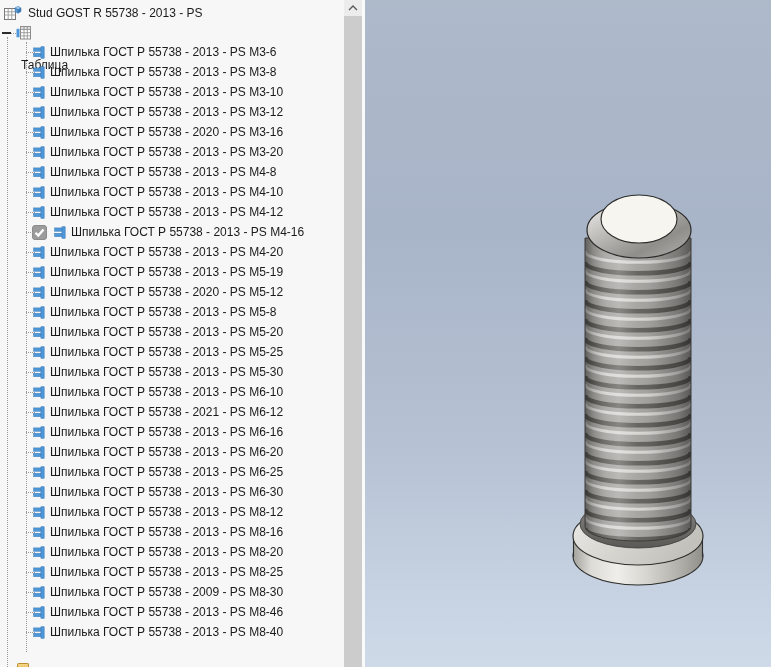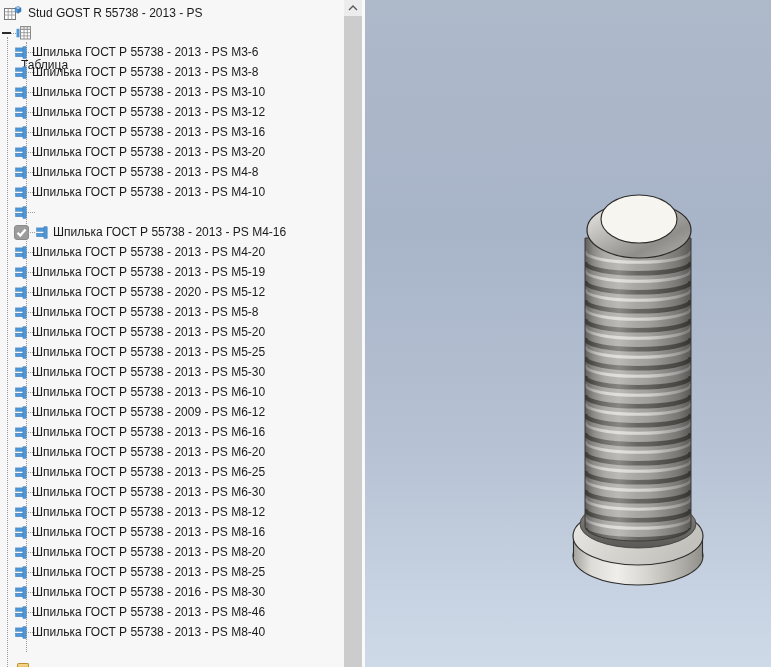--- a/index.html
+++ b/index.html
@@ -19,21 +19,21 @@
   }
   .root-row{position:absolute;left:0;top:3px;width:100%;padding-left:4px;box-sizing:border-box;}
   .root-row .lbl{margin-left:6px;}
   .table-row{position:absolute;left:0;top:23px;width:100%;}
   .table-row .toggle{
     position:absolute;left:2px;top:9px;width:9px;height:2px;background:#2b2b2b;
   }
   .table-row .icon{position:absolute;left:16px;top:3px;}
   .table-row .lbl{position:absolute;left:21px;top:3px;margin-top:32px;}
   .members{position:absolute;left:0;top:42px;width:100%;}
-  .member-row{padding-left:14px;box-sizing:border-box;}
+  .member-row{padding-left:32px;box-sizing:border-box;}
   .member-row .stub{
     position:absolute;left:26px;top:10px;width:9px;border-top:1px dotted #9a9a9a;
   }
   .member-row .checkbox{
     width:15px;height:15px;border-radius:3px;background:#9c9c9c;
     border:1px solid #8b8b8b;box-sizing:border-box;margin-right:6px;flex:0 0 auto;
     display:flex;align-items:center;justify-content:center;
   }
   .member-row .m-icon{flex:0 0 auto;margin-right:5px;display:block;}
   .vline-a{position:absolute;left:7px;top:37px;bottom:0;border-left:1px dotted #9a9a9a;}
@@ -146,21 +146,21 @@
   <div class="tree-row member-row">
     <span class="stub"></span>
 
     <svg class="m-icon" width="13" height="13" viewBox="0 0 13 13">
       <g fill="#4e97d8" stroke="#2f6fae" stroke-width="0.4">
         <rect x="8.8" y="0.6" width="3.5" height="11.8" rx="0.5"></rect>
         <rect x="1.5" y="1.9" width="7.3" height="3.4"></rect>
         <rect x="1.5" y="7.3" width="7.3" height="3.4"></rect>
       </g>
     </svg>
-    <span class="label">Шпилька ГОСТ Р 55738 - 2013 - PS M3-16</span>
+    <span class="label">Шпилька ГОСТ Р 55738 - 2020 - PS M3-16</span>
   </div>
 
   <div class="tree-row member-row">
     <span class="stub"></span>
 
     <svg class="m-icon" width="13" height="13" viewBox="0 0 13 13">
       <g fill="#4e97d8" stroke="#2f6fae" stroke-width="0.4">
         <rect x="8.8" y="0.6" width="3.5" height="11.8" rx="0.5"></rect>
         <rect x="1.5" y="1.9" width="7.3" height="3.4"></rect>
         <rect x="1.5" y="7.3" width="7.3" height="3.4"></rect>
@@ -198,20 +198,21 @@
   <div class="tree-row member-row">
     <span class="stub"></span>
 
     <svg class="m-icon" width="13" height="13" viewBox="0 0 13 13">
       <g fill="#4e97d8" stroke="#2f6fae" stroke-width="0.4">
         <rect x="8.8" y="0.6" width="3.5" height="11.8" rx="0.5"></rect>
         <rect x="1.5" y="1.9" width="7.3" height="3.4"></rect>
         <rect x="1.5" y="7.3" width="7.3" height="3.4"></rect>
       </g>
     </svg>
+    <span class="label">Шпилька ГОСТ Р 55738 - 2013 - PS M4-12</span>
   </div>
 
   <div class="tree-row member-row">
     <span class="stub"></span>
     <span class="checkbox">
       <svg width="13" height="13" viewBox="0 0 13 13">
         <polyline points="2.5,6.8 5.3,9.6 10.5,3.4" fill="none" stroke="#ffffff" stroke-width="2.3"></polyline>
       </svg>
     </span>
     <svg class="m-icon" width="13" height="13" viewBox="0 0 13 13">
@@ -332,21 +333,21 @@
   <div class="tree-row member-row">
     <span class="stub"></span>
 
     <svg class="m-icon" width="13" height="13" viewBox="0 0 13 13">
       <g fill="#4e97d8" stroke="#2f6fae" stroke-width="0.4">
         <rect x="8.8" y="0.6" width="3.5" height="11.8" rx="0.5"></rect>
         <rect x="1.5" y="1.9" width="7.3" height="3.4"></rect>
         <rect x="1.5" y="7.3" width="7.3" height="3.4"></rect>
       </g>
     </svg>
-    <span class="label">Шпилька ГОСТ Р 55738 - 2009 - PS M6-12</span>
+    <span class="label">Шпилька ГОСТ Р 55738 - 2021 - PS M6-12</span>
   </div>
 
   <div class="tree-row member-row">
     <span class="stub"></span>
 
     <svg class="m-icon" width="13" height="13" viewBox="0 0 13 13">
       <g fill="#4e97d8" stroke="#2f6fae" stroke-width="0.4">
         <rect x="8.8" y="0.6" width="3.5" height="11.8" rx="0.5"></rect>
         <rect x="1.5" y="1.9" width="7.3" height="3.4"></rect>
         <rect x="1.5" y="7.3" width="7.3" height="3.4"></rect>
@@ -449,21 +450,21 @@
   <div class="tree-row member-row">
     <span class="stub"></span>
 
     <svg class="m-icon" width="13" height="13" viewBox="0 0 13 13">
       <g fill="#4e97d8" stroke="#2f6fae" stroke-width="0.4">
         <rect x="8.8" y="0.6" width="3.5" height="11.8" rx="0.5"></rect>
         <rect x="1.5" y="1.9" width="7.3" height="3.4"></rect>
         <rect x="1.5" y="7.3" width="7.3" height="3.4"></rect>
       </g>
     </svg>
-    <span class="label">Шпилька ГОСТ Р 55738 - 2016 - PS M8-30</span>
+    <span class="label">Шпилька ГОСТ Р 55738 - 2009 - PS M8-30</span>
   </div>
 
   <div class="tree-row member-row">
     <span class="stub"></span>
 
     <svg class="m-icon" width="13" height="13" viewBox="0 0 13 13">
       <g fill="#4e97d8" stroke="#2f6fae" stroke-width="0.4">
         <rect x="8.8" y="0.6" width="3.5" height="11.8" rx="0.5"></rect>
         <rect x="1.5" y="1.9" width="7.3" height="3.4"></rect>
         <rect x="1.5" y="7.3" width="7.3" height="3.4"></rect>

